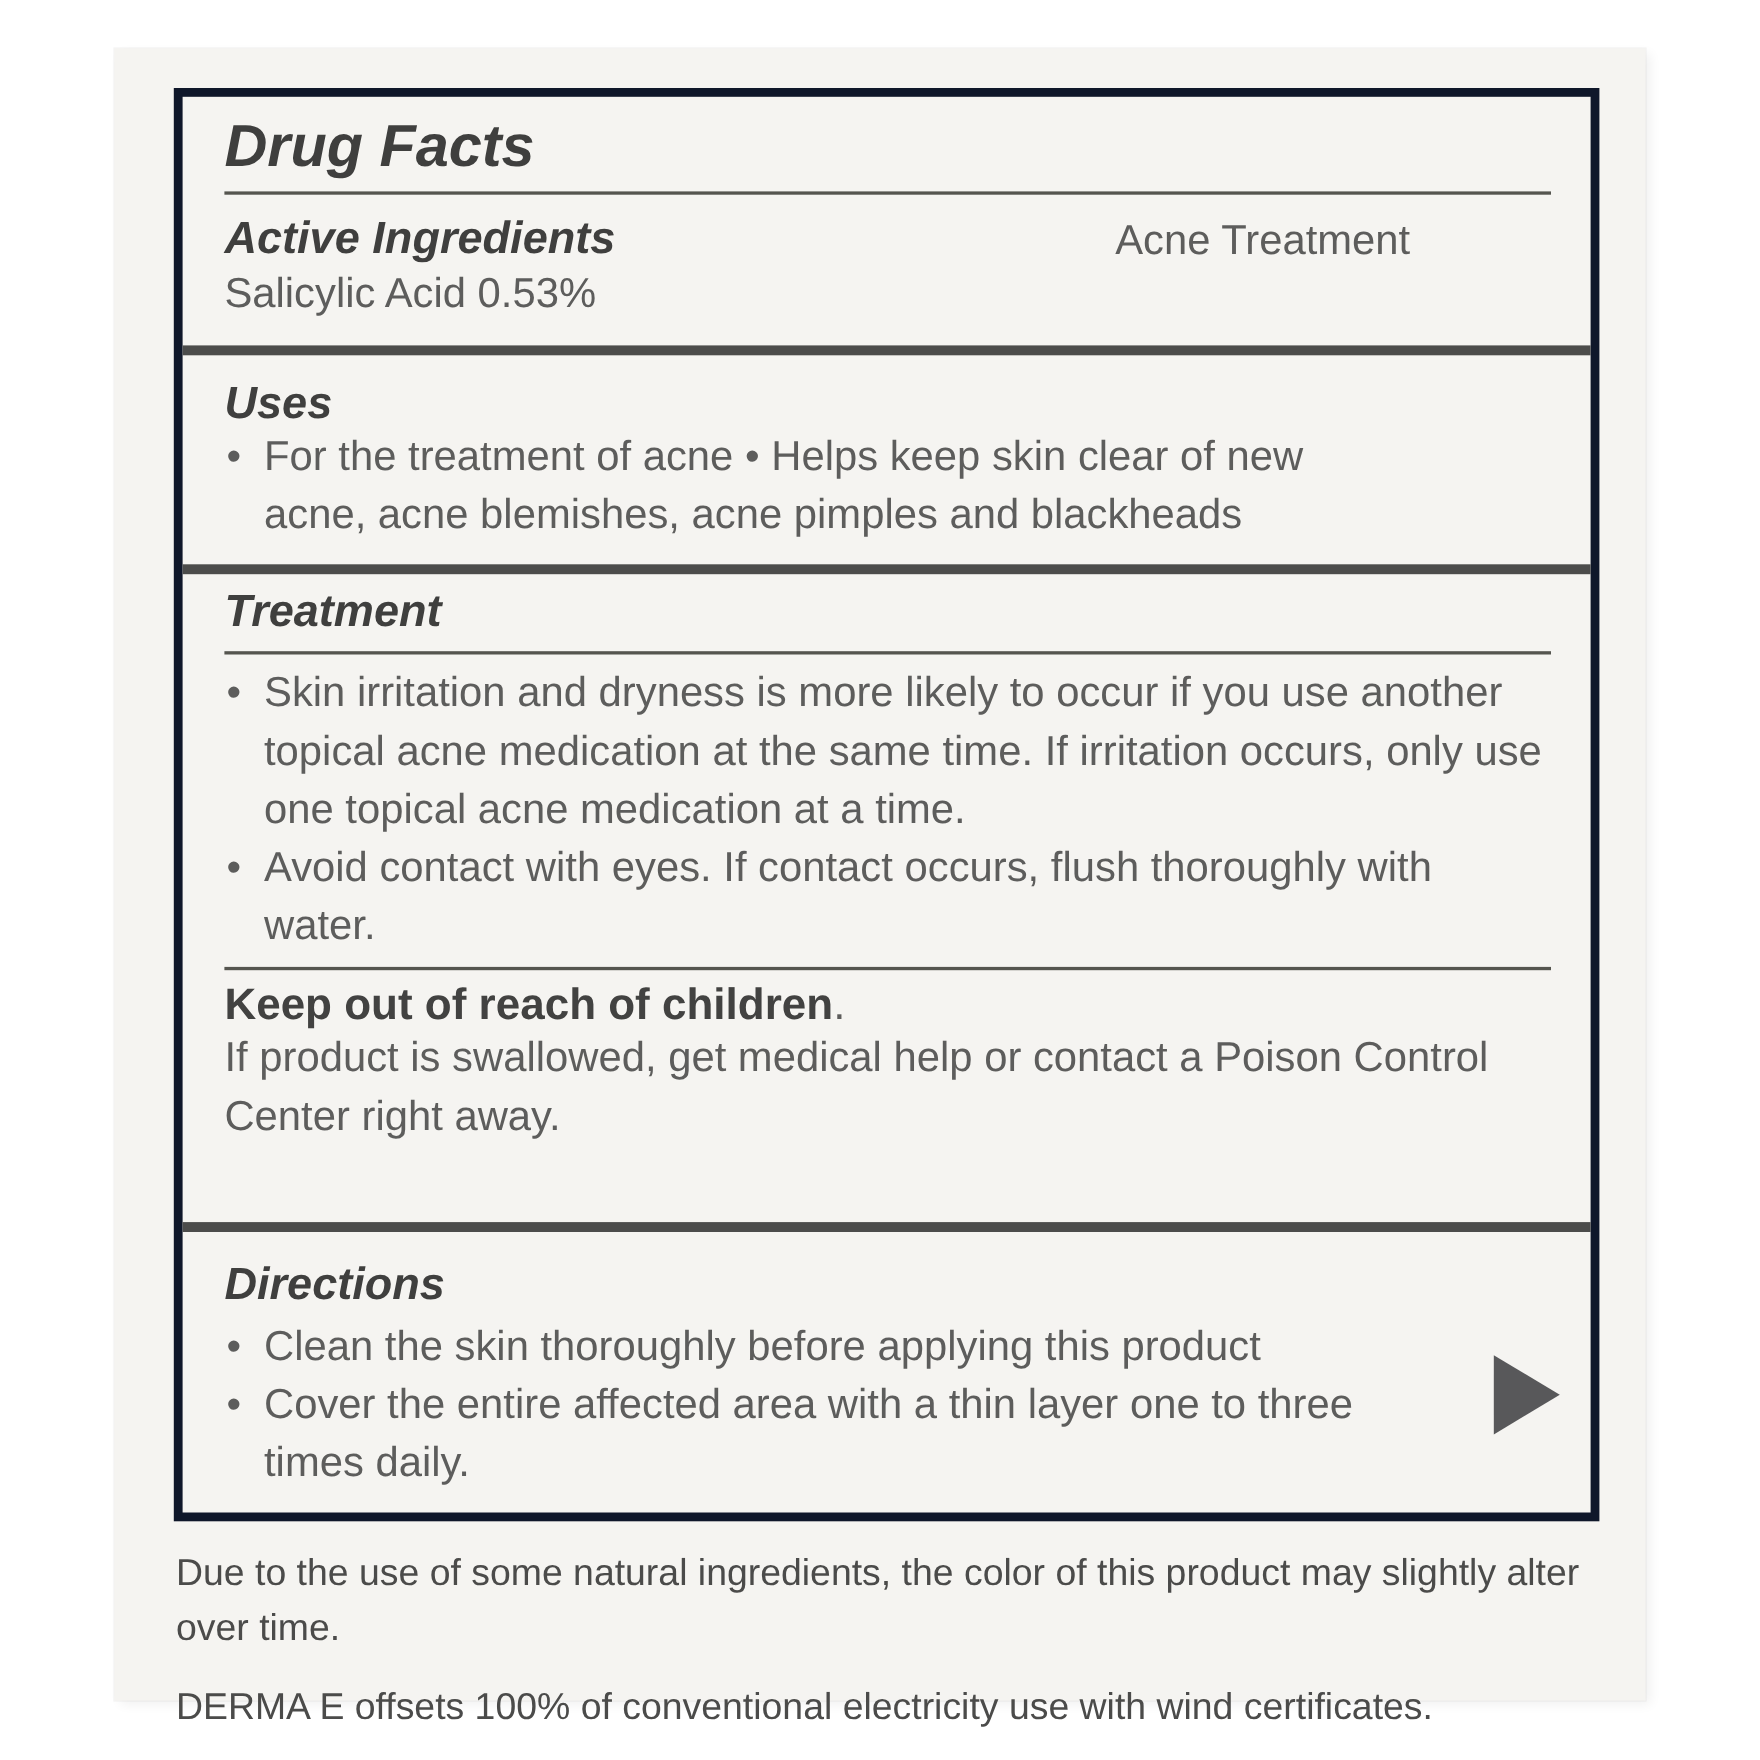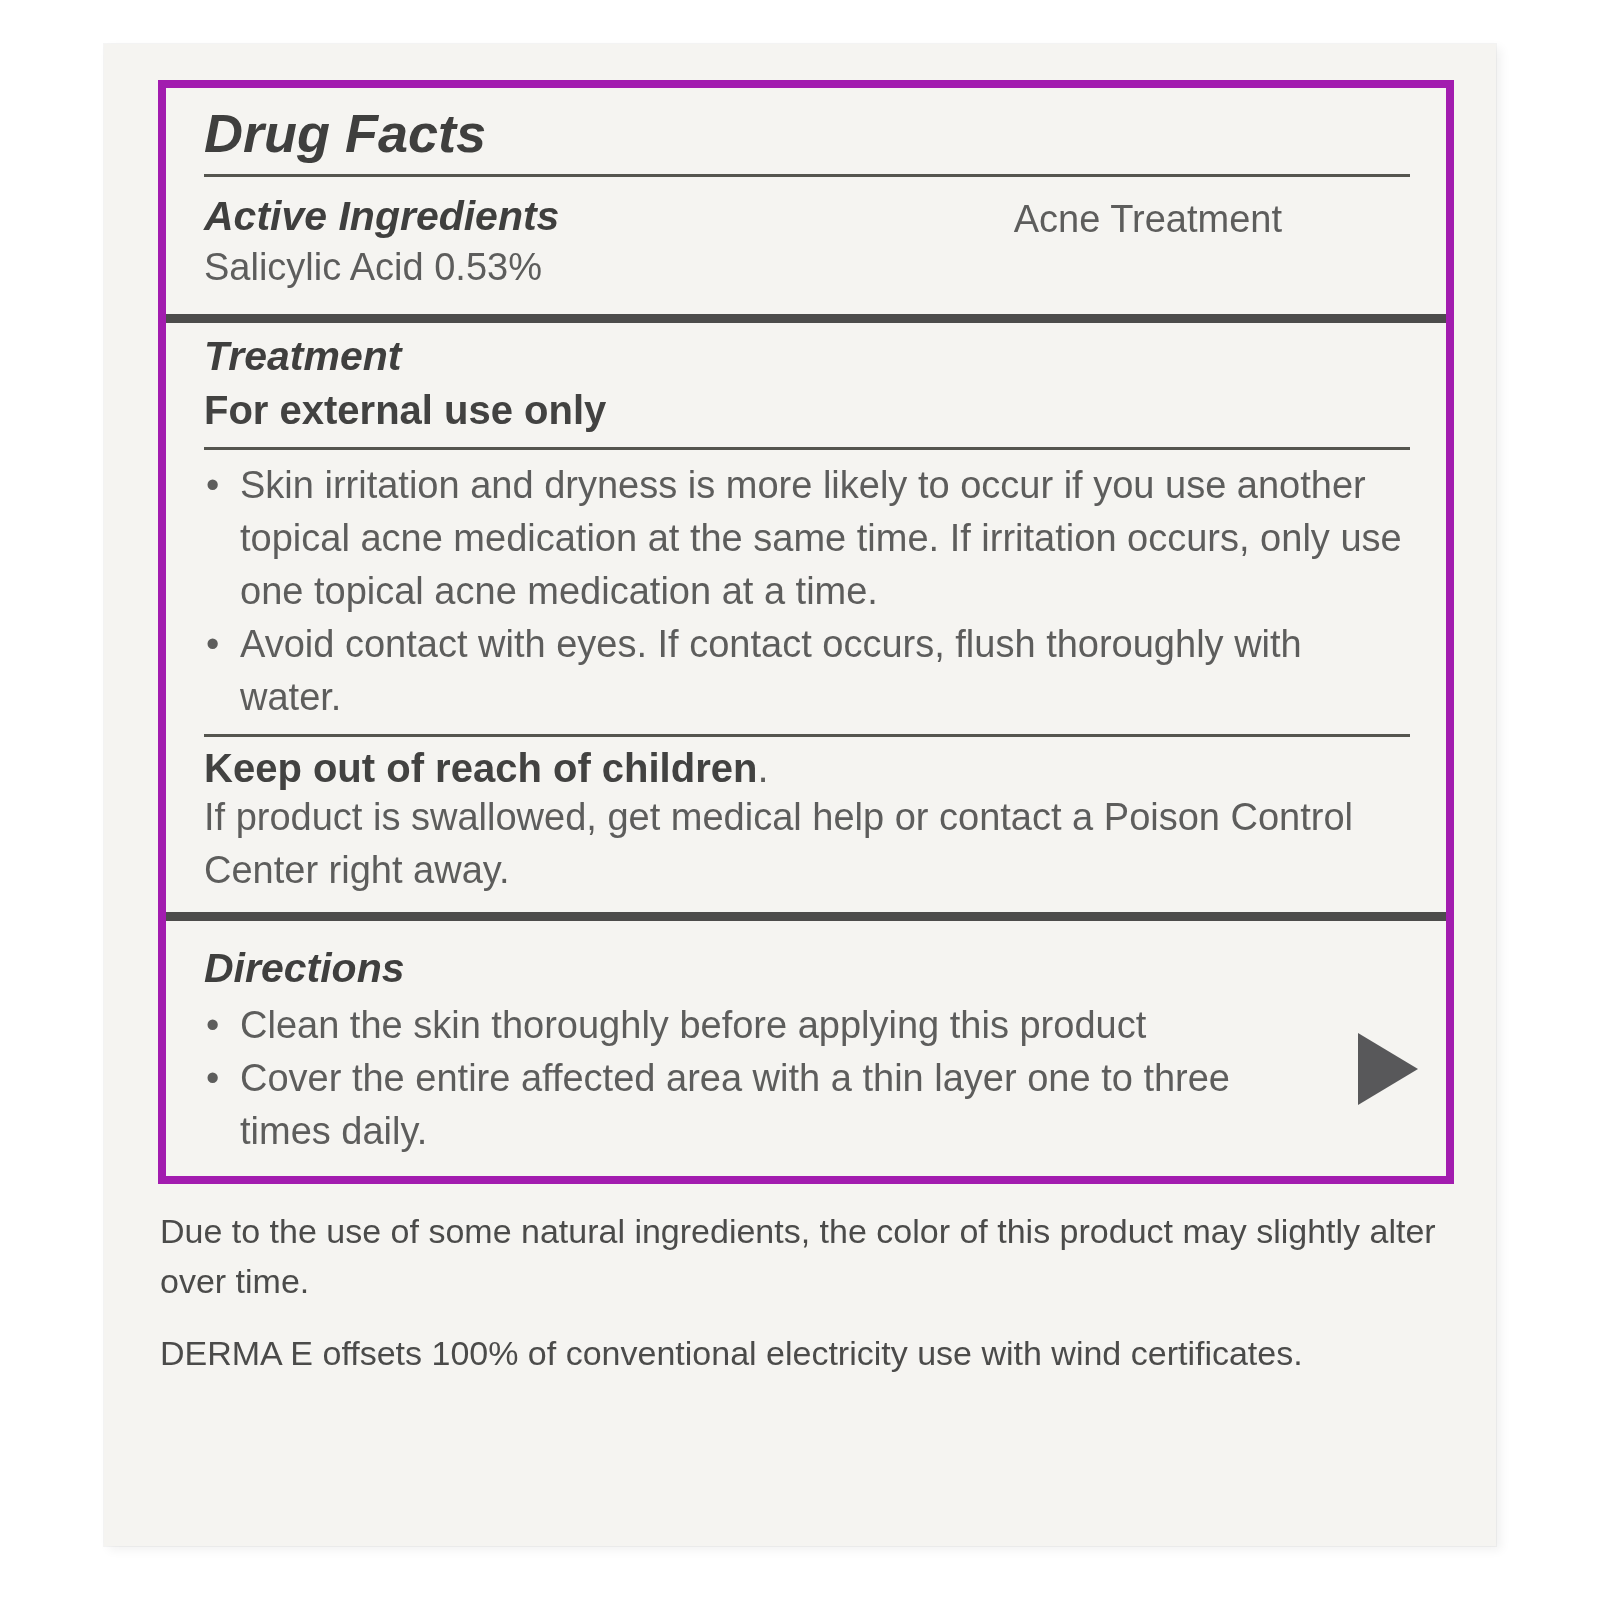--- a/index.html
+++ b/index.html
@@ -11,21 +11,21 @@
   }
   .card {
     position: absolute;
     left: 104px; top: 44px;
     width: 1392px; height: 1502px;
     background: #f5f4f1;
     box-shadow: 0 0 0 1px rgba(0,0,0,0.04), 5px 4px 10px rgba(0,0,0,0.06);
   }
   .df-table {
     margin: 36px 42px 0 54px;
-    border: 8px solid #a21caf;
+    border: 8px solid #0f172a;
     background: #f5f4f1;
   }
   .sec { padding-left: 38px; padding-right: 36px; }
   .sec + .sec { border-top: 9px solid #4c4c4b; }
 
   .sec-header { min-height: 212px; padding-top: 14px; padding-bottom: 20px; }
   .sec-uses { min-height: 188px; padding-top: 20px; padding-bottom: 18px; }
   .sec-warnings { min-height: 598px; padding-top: 10px; padding-bottom: 12px; }
   .sec-directions { min-height: 242px; padding-top: 24px; padding-bottom: 18px; position: relative; }
 
@@ -103,24 +103,27 @@
         <div class="ai-col">
           <div class="h-italic">Active Ingredients</div>
           <div class="body-text">Salicylic Acid 0.53%</div>
         </div>
         <div class="purpose-col">
           <div class="body-text">Acne Treatment</div>
         </div>
       </div>
     </div>
 
+    <div class="sec sec-uses">
+      <div class="h-italic">Uses</div>
+      <div class="body-text bullet uses-text">For the treatment of acne • Helps keep skin clear of new acne, acne blemishes, acne pimples and blackheads</div>
+    </div>
 
     <div class="sec sec-warnings">
       <div class="h-italic">Treatment</div>
-      <div class="h-bold">For external use only</div>
       <div class="thin-rule rule-a"></div>
       <div class="body-text bullet">Skin irritation and dryness is more likely to occur if you use another topical acne medication at the same time. If irritation occurs, only use one topical acne medication at a time.</div>
       <div class="body-text bullet">Avoid contact with eyes. If contact occurs, flush thoroughly with water.</div>
       <div class="thin-rule rule-b"></div>
       <div class="h-bold"><span>Keep out of reach of children</span><span class="keep-suffix">.</span></div>
       <div class="body-text">If product is swallowed, get medical help or contact a Poison Control Center right away.</div>
     </div>
 
     <div class="sec sec-directions">
       <div class="h-italic">Directions</div>

